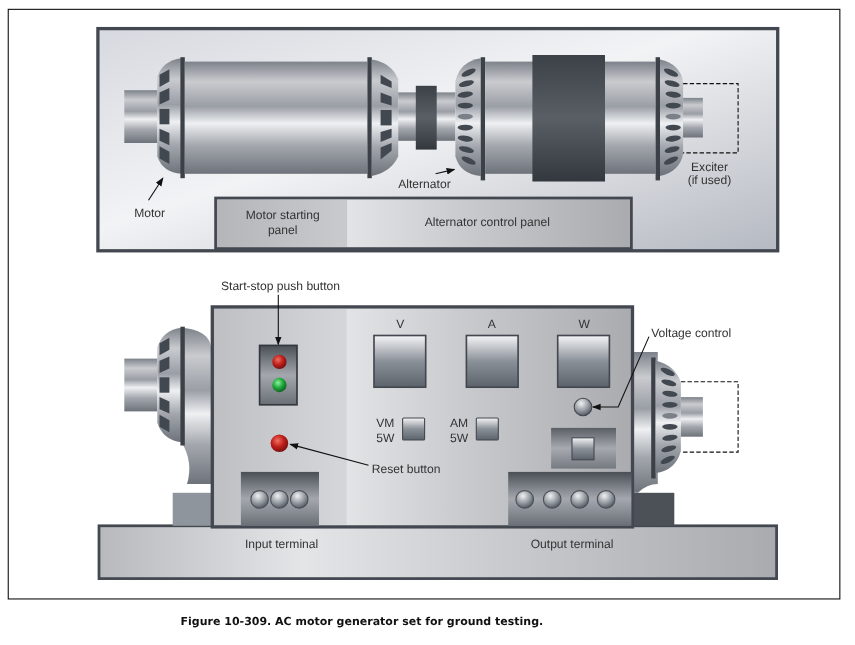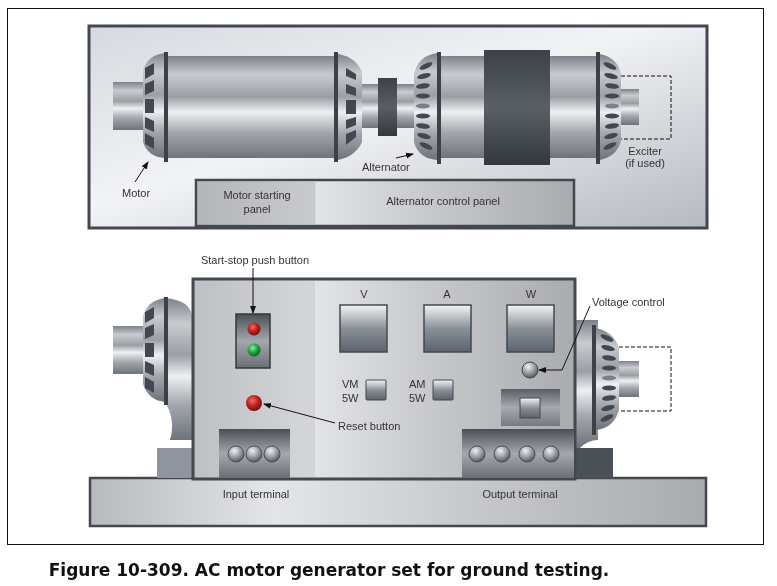--- a/index.html
+++ b/index.html
@@ -1,20 +1,20 @@
 <!DOCTYPE html>
 <html><head>
 <meta charset="utf-8">
 <style>
   html,body{margin:0;padding:0;background:#fff;}
   body{width:777px;height:586px;position:relative;overflow:hidden;font-family:"DejaVu Sans",sans-serif;}
   .frame{position:absolute;left:7px;top:8px;width:757px;height:537px;border:1.5px solid #111;box-sizing:border-box;}
   svg{position:absolute;left:0;top:0;}
   .lbl{font-family:"Liberation Sans",sans-serif;font-size:11px;fill:#333;}
-  .caption{position:absolute;left:0;width:658px;top:560px;text-align:center;font-family:"DejaVu Sans",sans-serif;font-weight:bold;font-size:17px;color:#111;}
+  .caption{position:absolute;left:0;width:658px;top:560px;text-align:center;font-family:"DejaVu Sans",sans-serif;font-weight:bold;font-size:10px;color:#111;}
 </style>
 </head>
 <body>
 
 <div class="frame"></div>
 
 <svg width="777" height="586" viewBox="0 0 777 586">
   <defs>
     <linearGradient id="cyl" x1="0" y1="0" x2="0" y2="1">
       <stop offset="0" stop-color="#7d828a"></stop>

